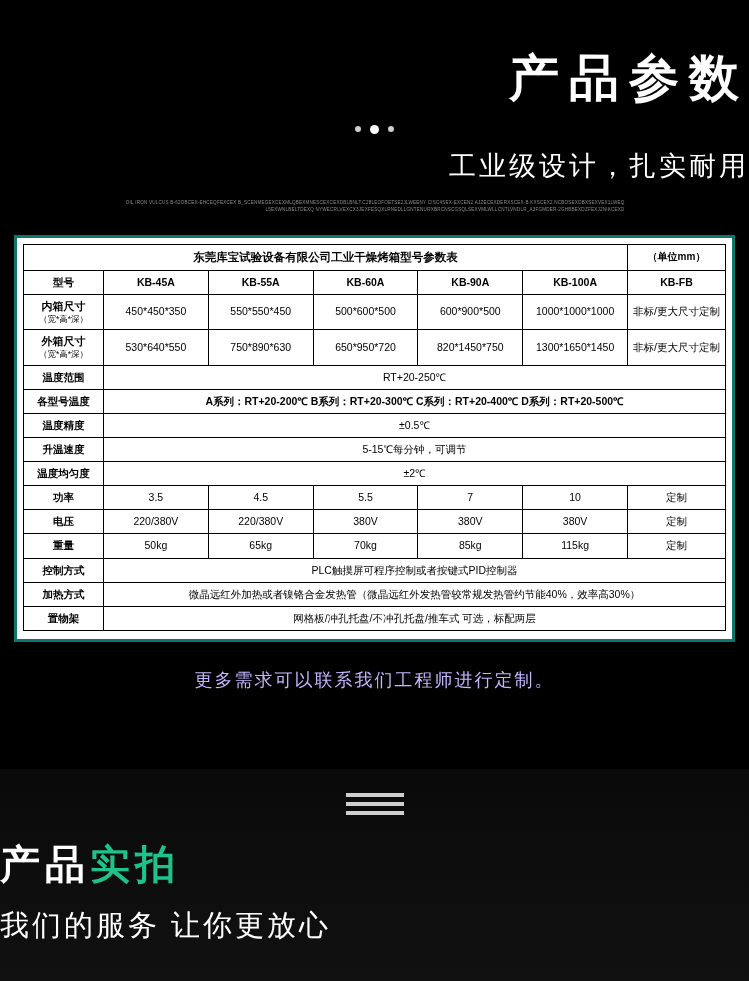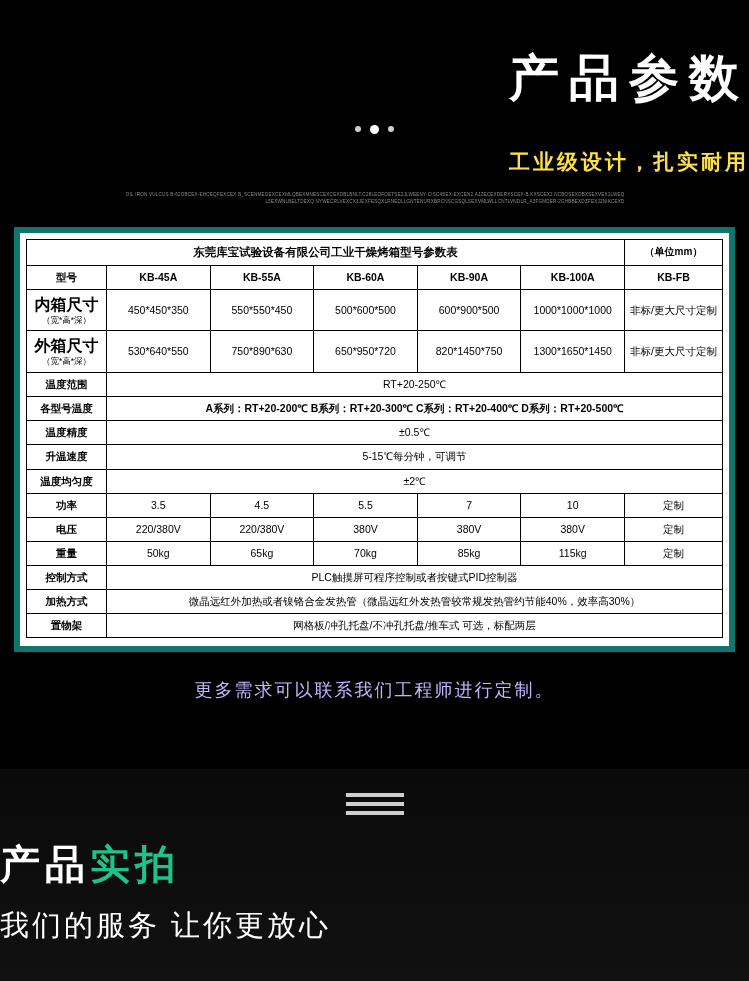--- a/index.html
+++ b/index.html
@@ -31,43 +31,43 @@
     gap: 9px;
     margin-top: 20px;
   }
   .dots .d {
     width: 6px; height: 6px; border-radius: 50%; background: #cfcfcf;
     display: block;
   }
   .dots .d.big { width: 9px; height: 9px; background: #ffffff; }
   .hero-sub {
     margin-top: 14px;
-    font-size: 21px;
+    font-size: 27px;
     letter-spacing: 3px;
-    color: #fde047;
-    font-weight: bold;
+    color: #ffffff;
+    font-weight: normal;
   }
   .hero-micro {
     margin-top: 16px;
     font-size: 4.6px;
     line-height: 1.5;
     color: #8d8d8d;
     letter-spacing: .2px;
     width: 500px;
     margin-left: auto;
     margin-right: auto;
     word-break: break-all;
     transform: scaleY(1.05);
   }
 
   
   .table-wrap {
     margin: 22px 14px 0 14px;
     background: #ffffff;
-    border: 6px solid #0f766e;
+    border: 3px solid #0f766e;
     padding: 6px 6px 8px 6px;
   }
   table.spec {
     width: 100%;
     border-collapse: collapse;
     color: #000;
     font-size: 10.5px;
     table-layout: fixed;
   }
   table.spec td {
@@ -89,21 +89,21 @@
     text-align: center;
     padding: 6px 2px;
   }
   .unit-cell {
     font-size: 10px;
     font-weight: bold;
     text-align: center;
   }
   .label-col { width: 78px; font-weight: bold; }
   .small2 { font-size: 8.5px; font-weight: normal; display:block; }
-  .lbl-main { display:block; font-size: 16px; font-weight:bold; }
+  .lbl-main { display:block; font-size: 11px; font-weight:bold; }
 
   .cta {
     margin-top: 26px;
     text-align: center;
     font-size: 18px;
     letter-spacing: 2px;
     color: #c4b5fd;
   }
 
   

